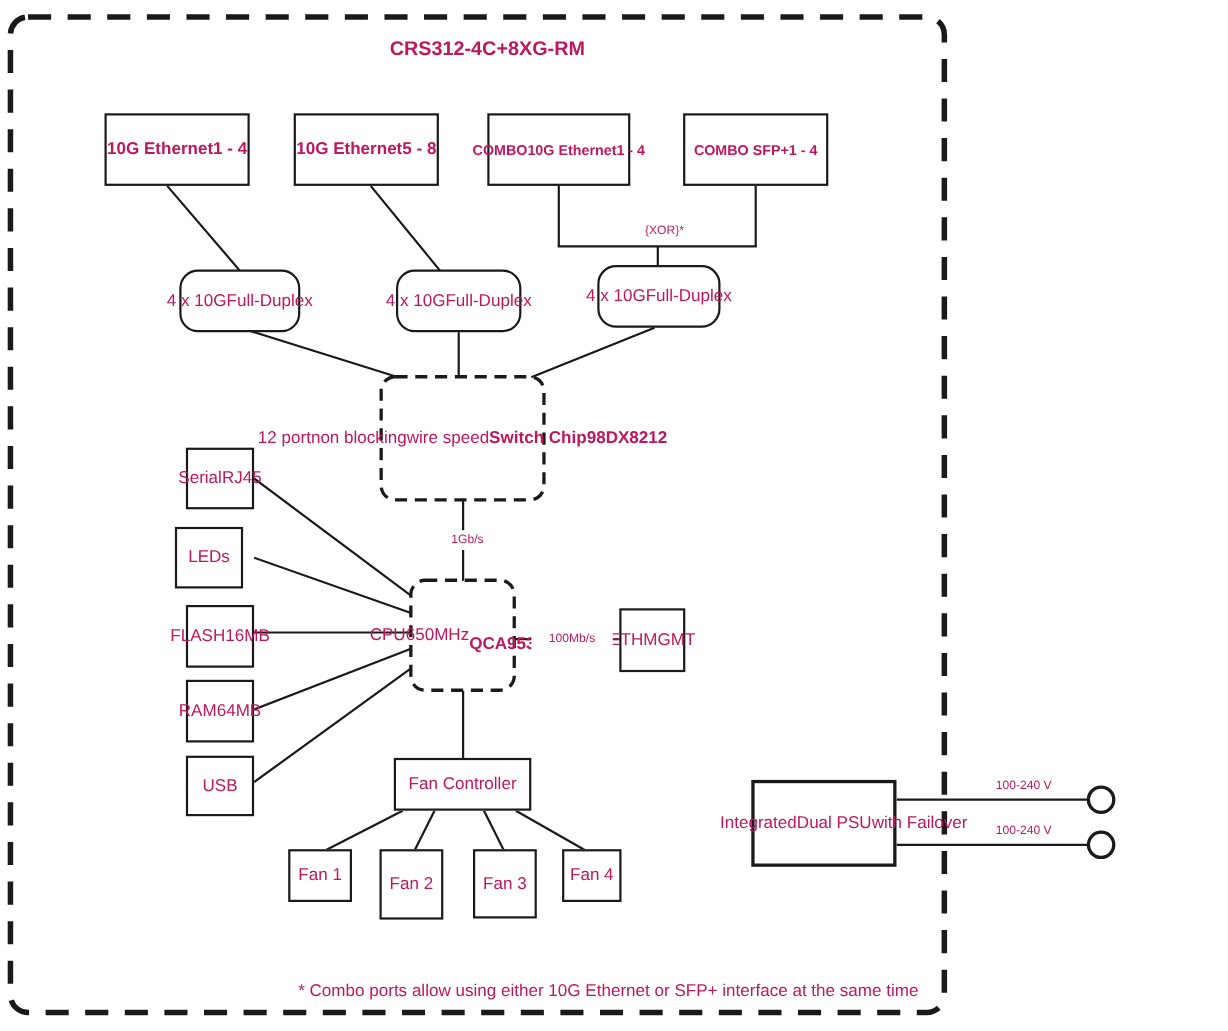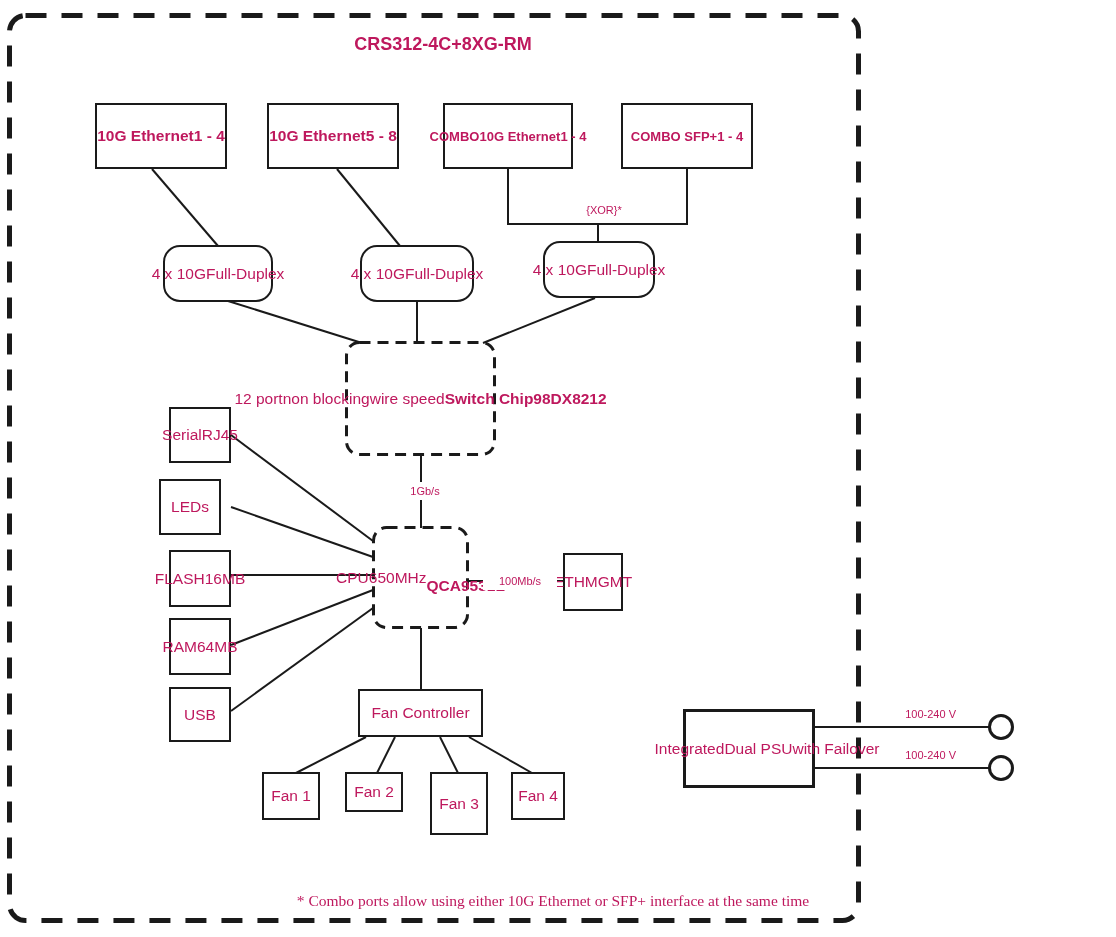--- a/index.html
+++ b/index.html
@@ -21,21 +21,21 @@
   .ghost{border:none;background:transparent;}
   .sc-text{line-height:21px;}
   .gap-top{margin-top:17px;}
   .lbl{
     position:absolute;font-size:11px;line-height:18px;text-align:center;
     white-space:nowrap;z-index:3;
   }
   .onwire{background:#ffffff;padding:0 4px;}
   .right{text-align:right;}
   .title{font-weight:700;font-size:18px;line-height:22px;}
-  .footnote{font-size:15.5px;font-family:Liberation Serif, serif;}
+  .footnote{font-size:15.5px;}
 </style>
 </head>
 <body>
 
 <div class="canvas">
 
   <svg class="wires" width="1116" height="937" viewBox="0 0 1116 937" fill="none" stroke="#1a1a1a" stroke-width="2">
 
     <rect x="9.5" y="15.5" width="849" height="905" rx="16" stroke-width="5" stroke-dasharray="21 15"></rect>
 
@@ -151,21 +151,21 @@
     <div>ETH</div>
     <div>MGMT</div>
   </div>
 
   <div class="box" style="left:358px;top:689px;width:125px;height:48px;">
     <div>Fan Controller</div>
   </div>
   <div class="box" style="left:262px;top:772px;width:58px;height:48px;">
     <div>Fan 1</div>
   </div>
-  <div class="box" style="left:345px;top:772px;width:58px;height:40px;">
+  <div class="box" style="left:345px;top:772px;width:58px;height:64px;">
     <div>Fan 2</div>
   </div>
   <div class="box" style="left:430px;top:772px;width:58px;height:63px;">
     <div>Fan 3</div>
   </div>
   <div class="box" style="left:511px;top:772px;width:54px;height:48px;">
     <div>Fan 4</div>
   </div>
 
   <div class="box thick" style="left:683px;top:709px;width:132px;height:79px;padding-left:36px;">

